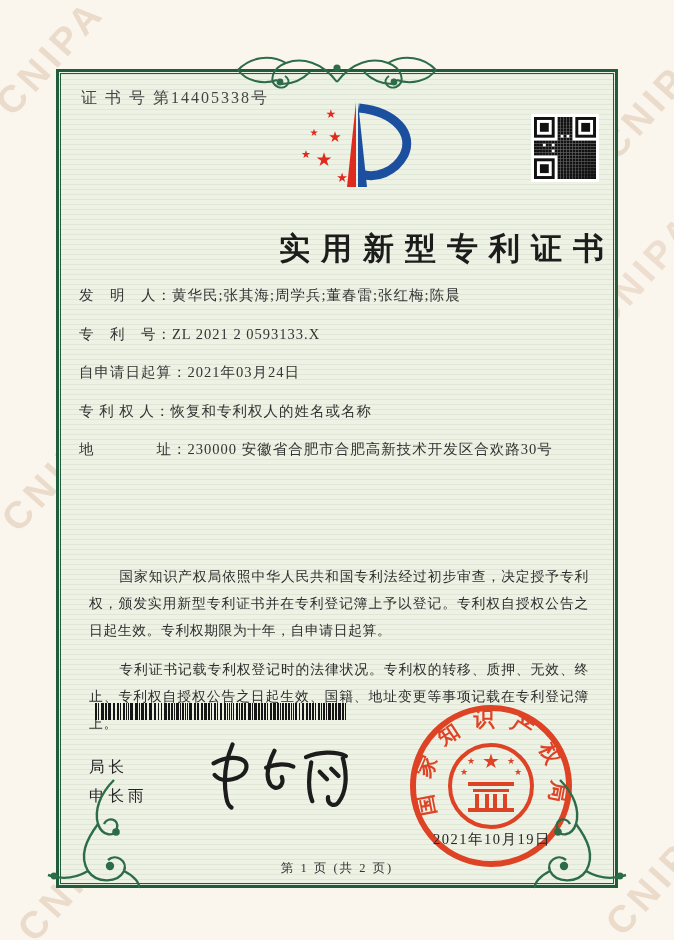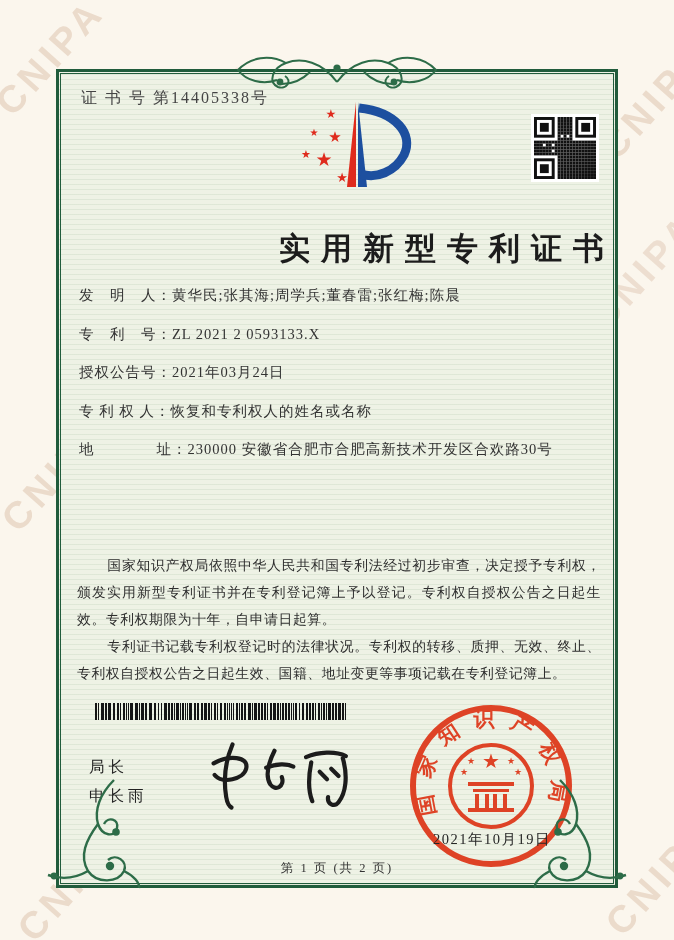--- a/index.html
+++ b/index.html
@@ -37,21 +37,21 @@
   .title{position:absolute;left:0;top:124px;width:100%;text-align:right;
          font-size:31px;font-weight:700;letter-spacing:11px;text-indent:11px;color:#1c1c1c;margin-top:32px;}
   
   .fields{position:absolute;left:20px;top:204px;width:522px;font-size:14.5px;
           letter-spacing:1px;color:#333;white-space:nowrap;}
   .fields .row{height:38.6px;line-height:38.6px;}
   .fields .gap{display:inline-block;width:58px;}
   
   .body-text{position:absolute;left:18px;top:480px;width:524px;font-size:13.8px;
              line-height:1.96;letter-spacing:.6px;text-align:justify;color:#2e2e2e;}
-  .body-text p{margin:0;text-indent:2.2em;}
+  .body-text p{margin:12px;text-indent:2.2em;font-family:Liberation Mono, monospace;}
   
   .barcode{position:absolute;left:36px;top:631px;width:258px;height:17px;}
   .barcode div{position:absolute;top:0;height:100%;background:#151515;}
   
   .director{position:absolute;left:30px;top:680px;font-family:"Liberation Sans","DejaVu Sans",sans-serif;
             font-size:15.5px;letter-spacing:4px;color:#222;line-height:29px;}
   .sig{position:absolute;left:142px;top:662px;width:168px;height:84px;}
   
   .seal{position:absolute;left:348px;top:630px;width:168px;height:168px;opacity:.95;}
   .seal-date{position:absolute;left:352px;top:758px;width:162px;text-align:center;
@@ -356,21 +356,21 @@
         <rect x="0" y="42" width="21" height="21" fill="#111"></rect>
         <rect x="3" y="45" width="15" height="15" fill="#fff"></rect>
         <rect x="6" y="48" width="9" height="9" fill="#111"></rect>
       </svg>
 
     <div class="title">实用新型专利证书</div>
 
     <div class="fields">
       <div class="row"><span>发　明　人：</span><span>黄华民;张其海;周学兵;董春雷;张红梅;陈晨</span></div>
       <div class="row"><span>专　利　号：</span><span>ZL 2021 2 0593133.X</span></div>
-      <div class="row"><span>授权公告号：</span><span>2021年03月24日</span></div>
+      <div class="row"><span>自申请日起算：</span><span>2021年03月24日</span></div>
       <div class="row"><span>专 利 权 人：</span><span>恢复和专利权人的姓名或名称</span></div>
       <div class="row"><span>地　　　　址：</span><span>230000 安徽省合肥市合肥高新技术开发区合欢路30号</span></div>
     </div>
 
     <div class="body-text">
       <p>国家知识产权局依照中华人民共和国专利法经过初步审查，决定授予专利权，颁发实用新型专利证书并在专利登记簿上予以登记。专利权自授权公告之日起生效。专利权期限为十年，自申请日起算。</p>
       <p>专利证书记载专利权登记时的法律状况。专利权的转移、质押、无效、终止、专利权自授权公告之日起生效、国籍、地址变更等事项记载在专利登记簿上。</p>
     </div>
 
     <div class="barcode" id="barcode">

